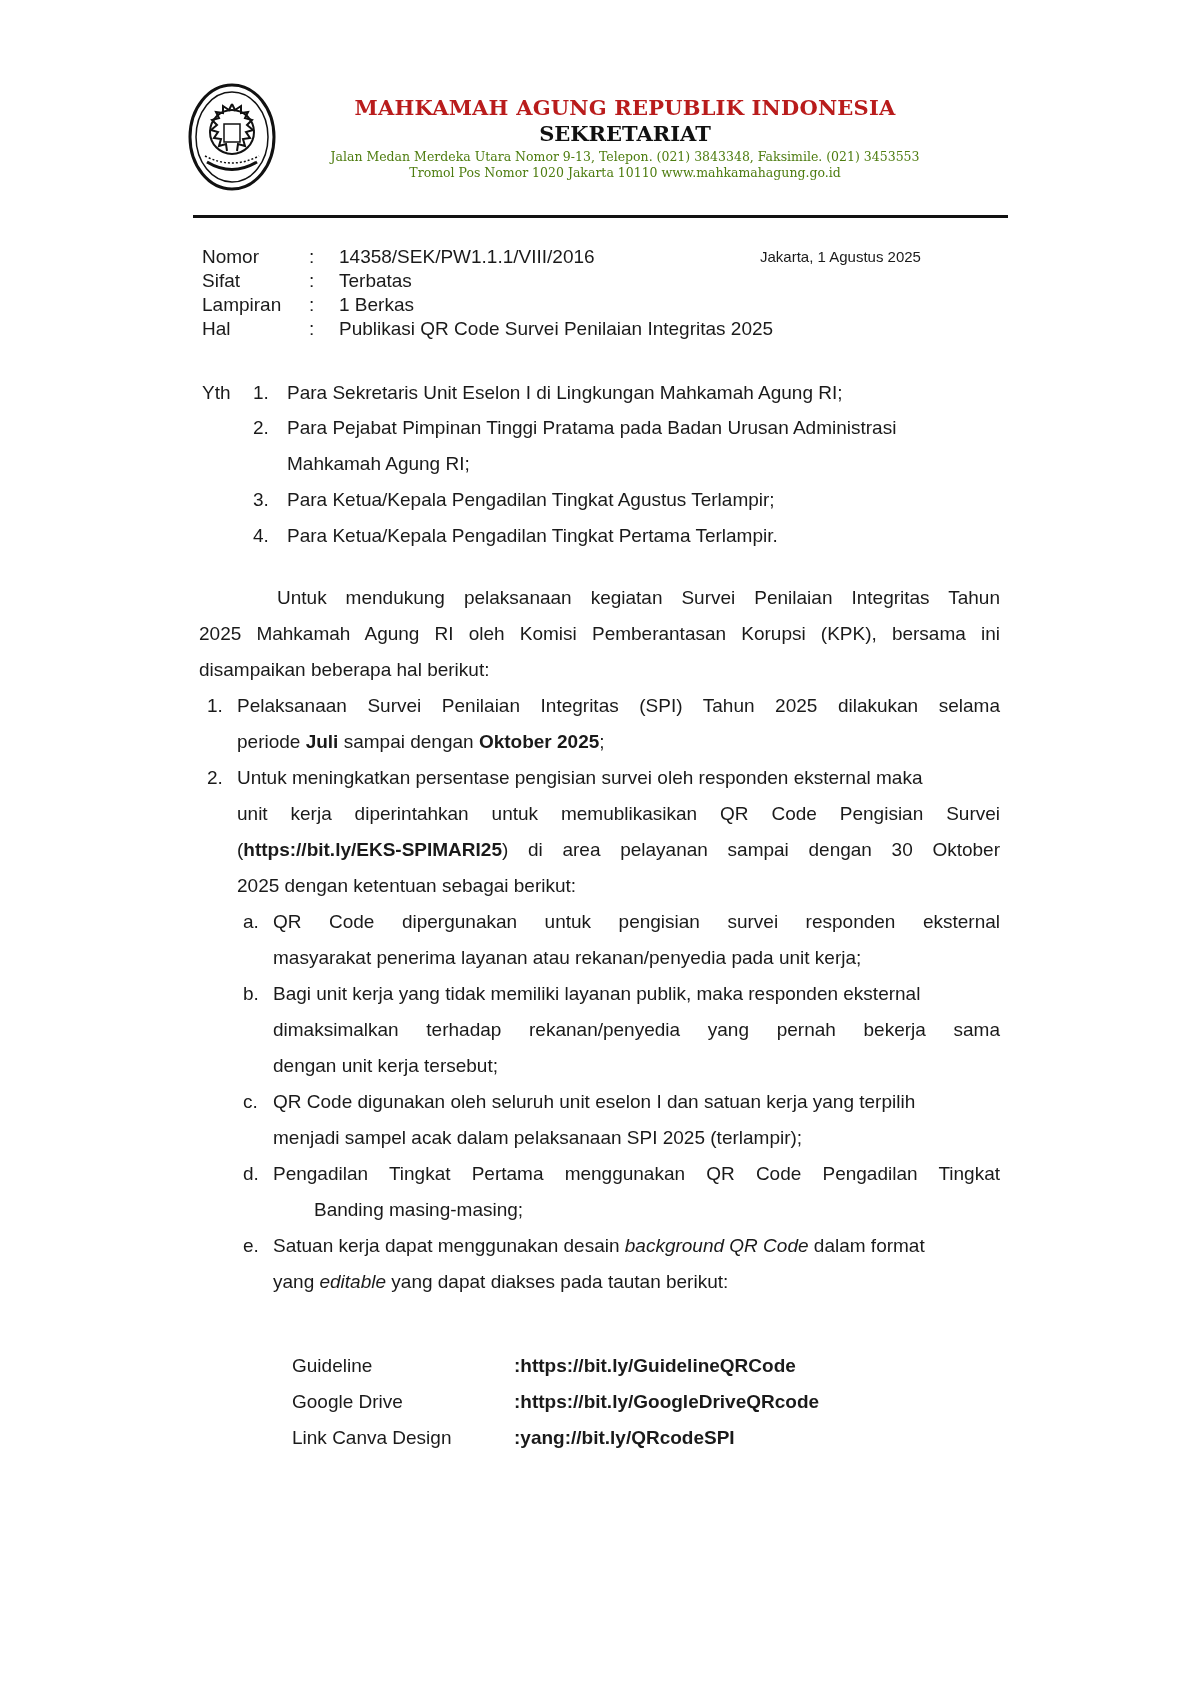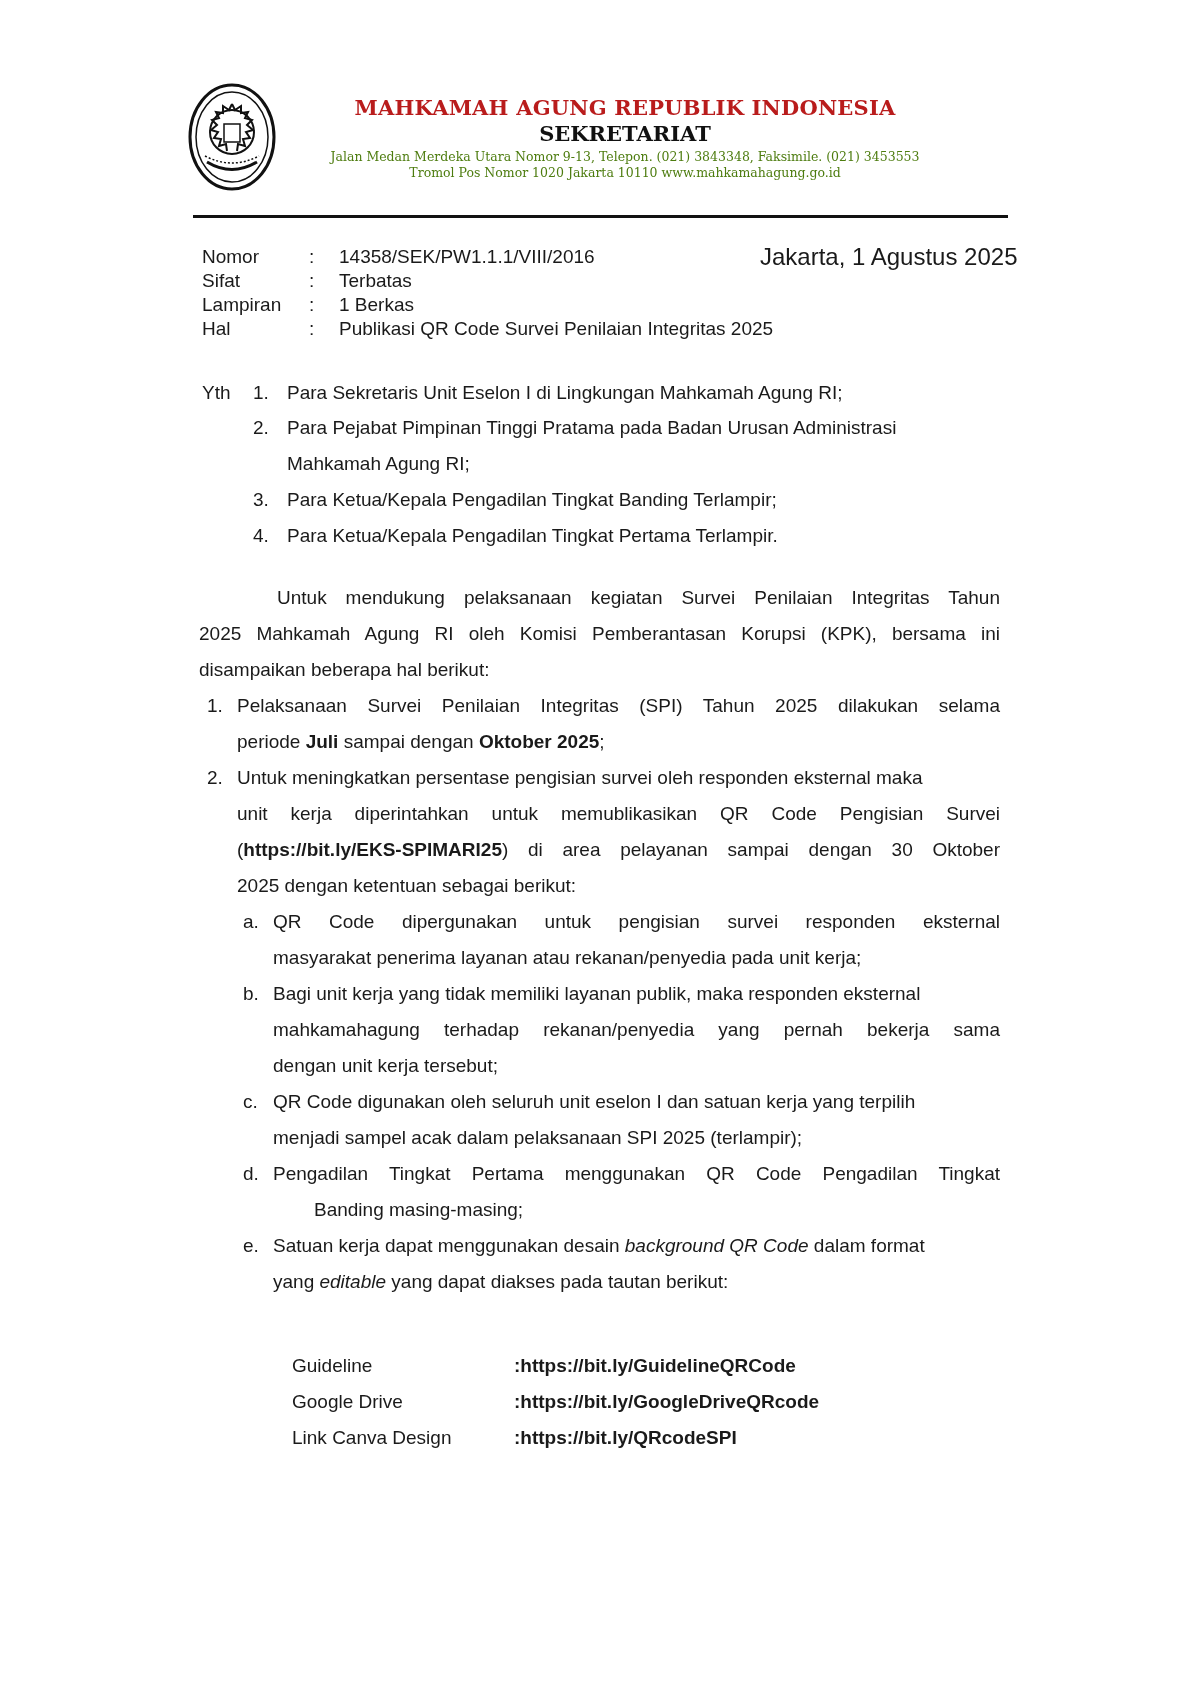--- a/index.html
+++ b/index.html
@@ -16,21 +16,21 @@
   .kop .sek { font-size: 21px; font-weight: bold; line-height: 26px; color: #111; }
   .kop .addr { font-size: 12.5px; line-height: 16px; color: #4d7c0f; margin-top: 2px; }
   .rule { position: absolute; left: 193px; top: 215px; width: 815px; height: 3px; background: #111; }
 
   
   .meta { position: absolute; left: 202px; top: 245px; width: 800px; font-size: 19px; line-height: 24px; }
   .meta .row { display: flex; }
   .meta .lbl { width: 107px; }
   .meta .sep { width: 30px; }
   .meta .val { flex: 1; }
-  .date { position: absolute; left: 760px; top: 245px; font-size: 24px; line-height: 24px; }
+  .date { position: absolute; left: 760px; top: 245px; font-size: 15px; line-height: 24px; }
 
   
   .body { font-size: 19px; }
   .abs { position: absolute; white-space: nowrap; }
   .just { position: absolute; text-align: justify; text-align-last: justify; }
   b { font-weight: bold; margin-top: 40px; }
   i { font-style: italic; }
 
   .links { position: absolute; left: 292px; top: 1348px; font-size: 19px; }
   .links .lrow { display: flex; height: 36px; align-items: center; }
@@ -93,21 +93,21 @@
   <div class="body">
     <span class="abs" style="left:202px; top:382px;">Yth</span>
     <span class="abs" style="left:253px; top:382px;">1.</span>
     <span class="abs" style="left:287px; top:382px;">Para Sekretaris Unit Eselon I di Lingkungan Mahkamah Agung RI;</span>
 
     <span class="abs" style="left:253px; top:417px;">2.</span>
     <span class="abs" style="left:287px; top:417px;">Para Pejabat Pimpinan Tinggi Pratama pada Badan Urusan Administrasi</span>
     <span class="abs" style="left:287px; top:453px;">Mahkamah Agung RI;</span>
 
     <span class="abs" style="left:253px; top:489px;">3.</span>
-    <span class="abs" style="left:287px; top:489px;">Para Ketua/Kepala Pengadilan Tingkat Banding Terlampir;</span>
+    <span class="abs" style="left:287px; top:489px;">Para Ketua/Kepala Pengadilan Tingkat Agustus Terlampir;</span>
 
     <span class="abs" style="left:253px; top:525px;">4.</span>
     <span class="abs" style="left:287px; top:525px;">Para Ketua/Kepala Pengadilan Tingkat Pertama Terlampir.</span>
   </div>
 
   <div class="body">
     <span class="just" style="left:277px; top:587px; width:723px;">Untuk mendukung pelaksanaan kegiatan Survei Penilaian Integritas Tahun</span>
     <span class="just" style="left:199px; top:623px; width:801px;">2025 Mahkamah Agung RI oleh Komisi Pemberantasan Korupsi (KPK), bersama ini</span>
     <span class="abs" style="left:199px; top:659px;">disampaikan beberapa hal berikut:</span>
   </div>
@@ -124,21 +124,21 @@
     <span class="just" style="left:237px; top:803px; width:763px;">unit kerja diperintahkan untuk memublikasikan QR Code Pengisian Survei</span>
     <span class="just" style="left:237px; top:839px; width:763px;"><span>(</span><a class="link" href="#" style="font-weight:bold;">https://bit.ly/EKS-SPIMARI25</a><span>) di area pelayanan sampai dengan 30 Oktober</span></span>
     <span class="abs" style="left:237px; top:875px;">2025 dengan ketentuan sebagai berikut:</span>
 
     <span class="abs" style="left:243px; top:911px;">a.</span>
     <span class="just" style="left:273px; top:911px; width:727px;">QR Code dipergunakan untuk pengisian survei responden eksternal</span>
     <span class="abs" style="left:273px; top:947px;">masyarakat penerima layanan atau rekanan/penyedia pada unit kerja;</span>
 
     <span class="abs" style="left:243px; top:983px;">b.</span>
     <span class="abs" style="left:273px; top:983px;">Bagi unit kerja yang tidak memiliki layanan publik, maka responden eksternal</span>
-    <span class="just" style="left:273px; top:1019px; width:727px;">mahkamahagung terhadap rekanan/penyedia yang pernah bekerja sama</span>
+    <span class="just" style="left:273px; top:1019px; width:727px;">dimaksimalkan terhadap rekanan/penyedia yang pernah bekerja sama</span>
     <span class="abs" style="left:273px; top:1055px;">dengan unit kerja tersebut;</span>
 
     <span class="abs" style="left:243px; top:1091px;">c.</span>
     <span class="abs" style="left:273px; top:1091px;">QR Code digunakan oleh seluruh unit eselon I dan satuan kerja yang terpilih</span>
     <span class="abs" style="left:273px; top:1127px;">menjadi sampel acak dalam pelaksanaan SPI 2025 (terlampir);</span>
 
     <span class="abs" style="left:243px; top:1163px;">d.</span>
     <span class="just" style="left:273px; top:1163px; width:727px;">Pengadilan Tingkat Pertama menggunakan QR Code Pengadilan Tingkat</span>
     <span class="abs" style="left:273px; top:1199px;margin-left:41px;">Banding masing-masing;</span>
 
@@ -154,17 +154,17 @@
       <a class="link lurl" href="#">https://bit.ly/GuidelineQRCode</a>
     </div>
     <div class="lrow">
       <span class="lname">Google Drive</span>
       <span class="lurl">: </span>
       <a class="link lurl" href="#">https://bit.ly/GoogleDriveQRcode</a>
     </div>
     <div class="lrow">
       <span class="lname">Link Canva Design</span>
       <span class="lurl">: </span>
-      <a class="link lurl" href="#">https://bit.ly/QRcodeSPI</a>
+      <a class="link lurl" href="#">yang://bit.ly/QRcodeSPI</a>
     </div>
   </div>
 
 </div>
 
 </body></html>

